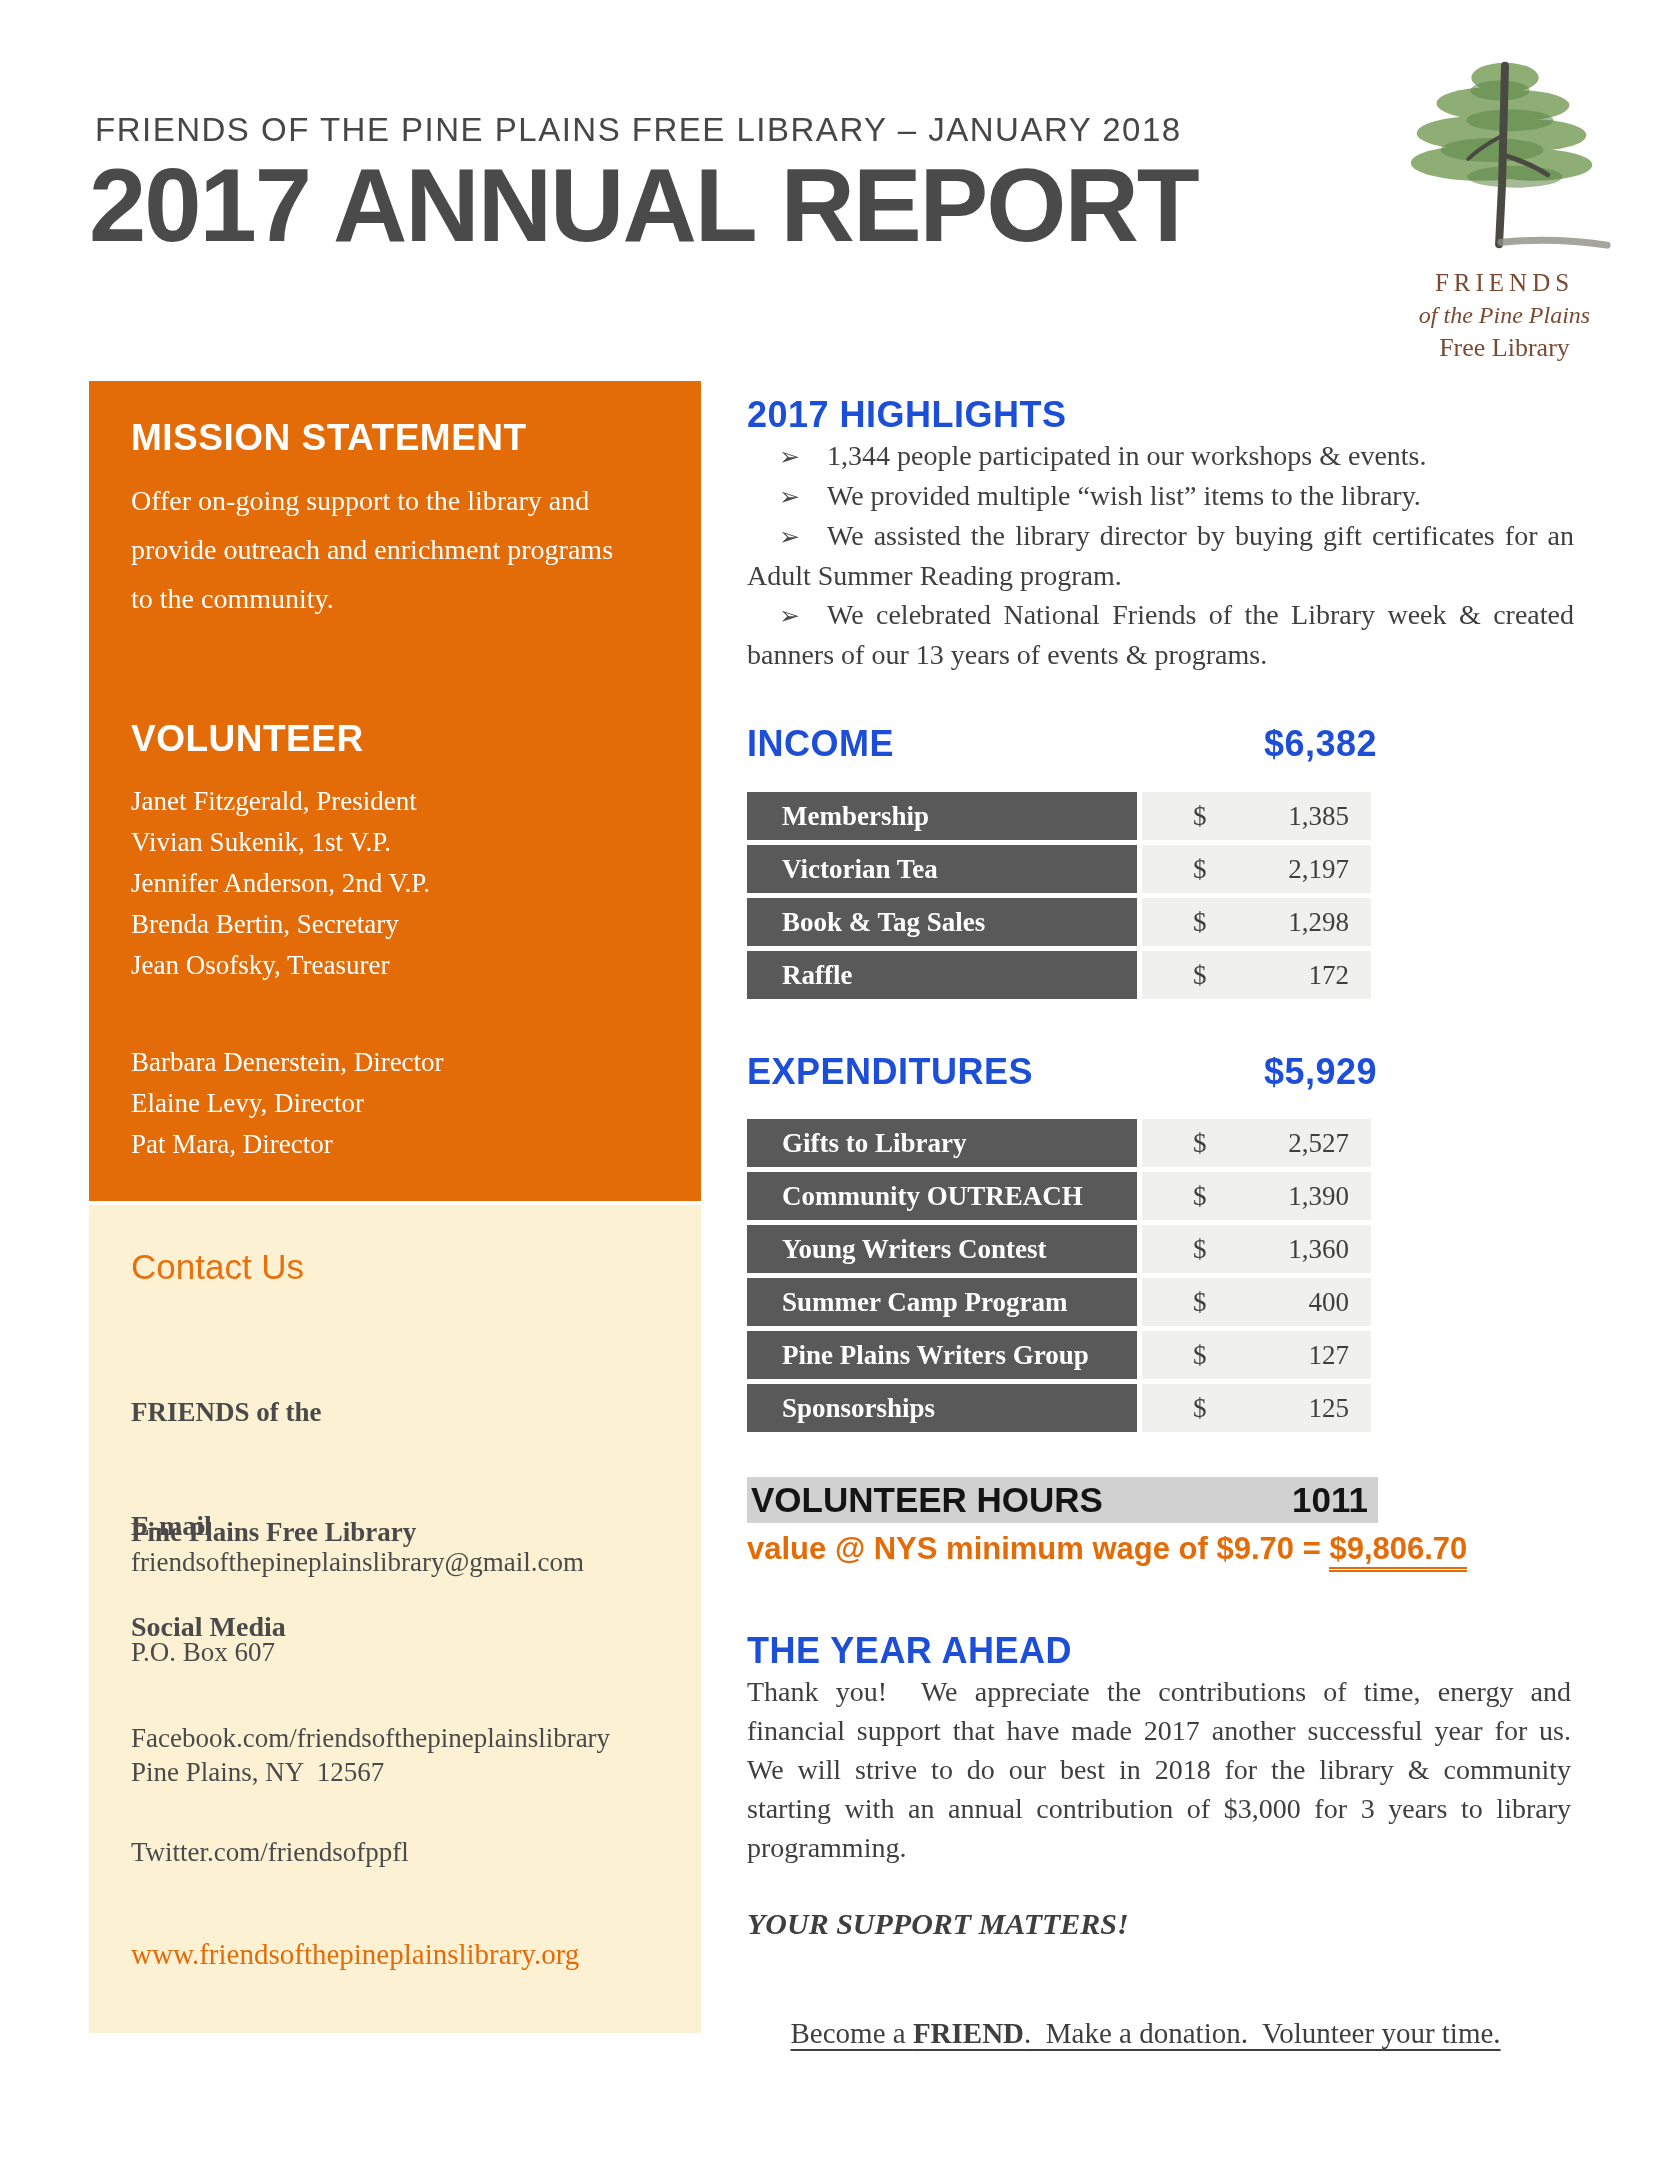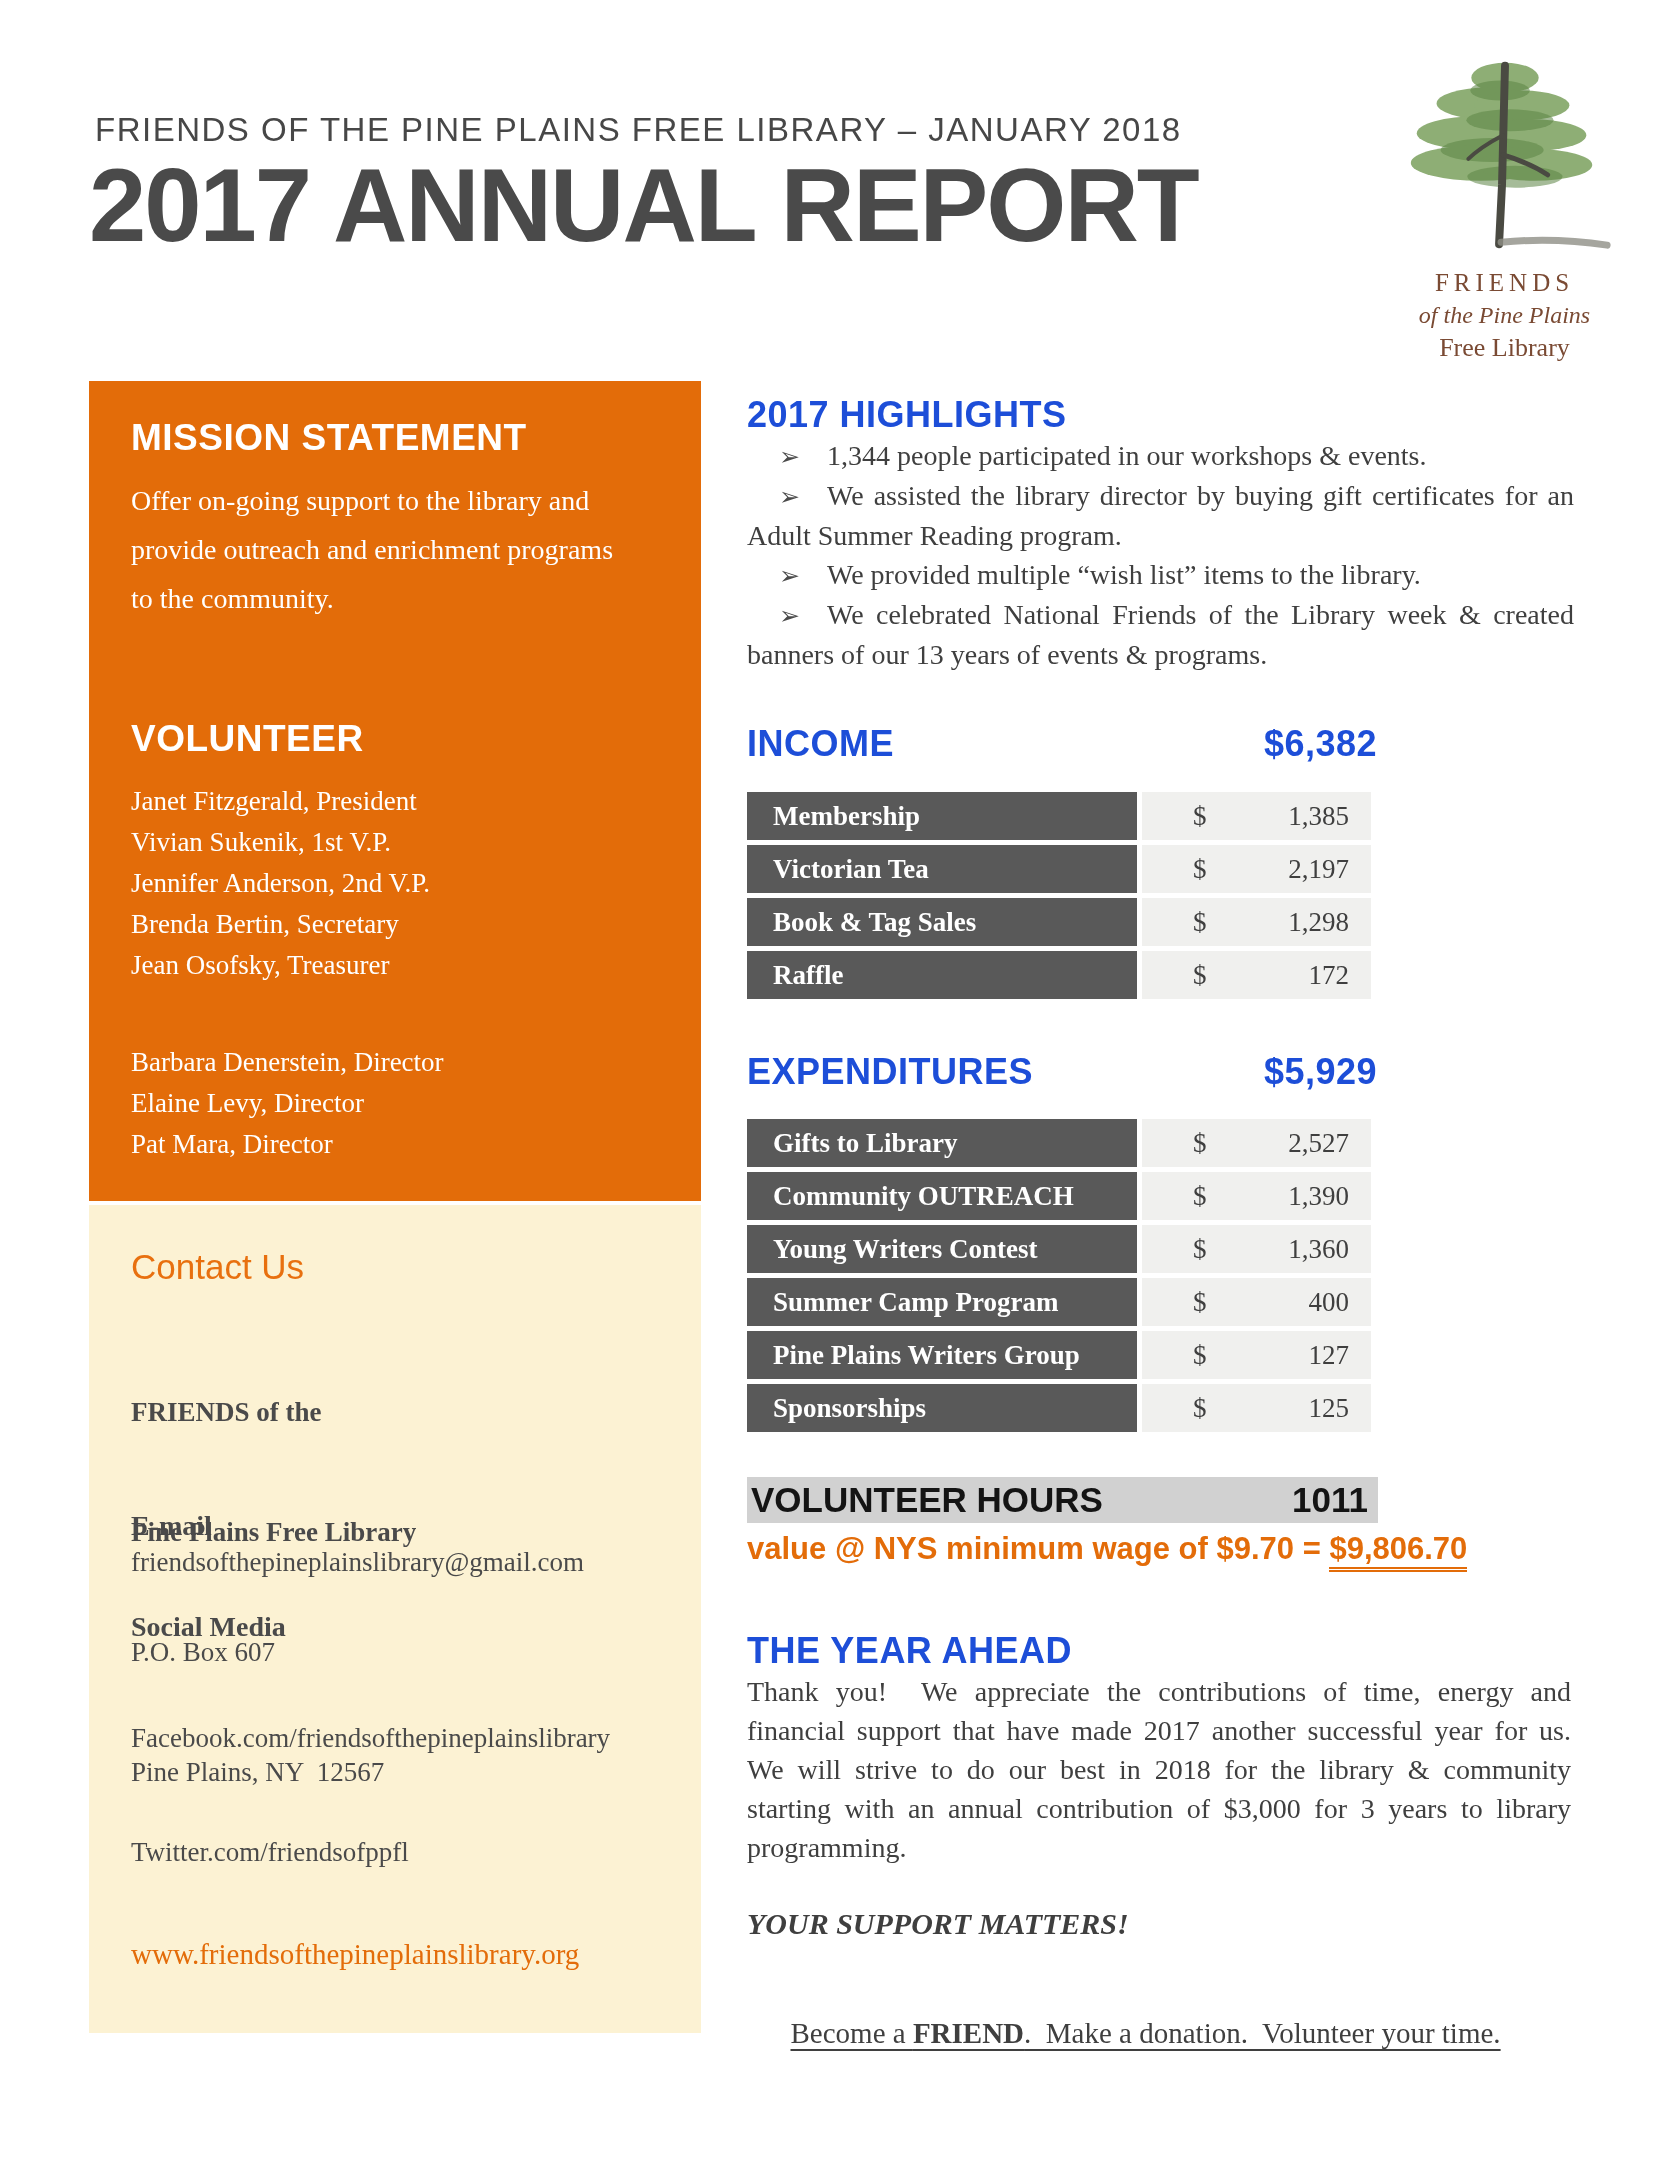--- a/index.html
+++ b/index.html
@@ -46,21 +46,21 @@
   .abs { position:absolute; }
   .bullets { position:absolute; top:436px; left:0; width:827px; }
   .bullet { margin:0; font-family:"Liberation Serif", serif; font-size:28px; line-height:39px;
             color:#3F3F3F; text-align:justify; }
   .arrow { display:inline-block; margin:0 27px 0 32px; font-family:"DejaVu Sans", sans-serif;
            font-size:25px; color:#4a4a4a; }
   .sect-head { position:absolute; left:0; width:630px; display:flex; justify-content:space-between; align-items:baseline; }
   .fin-table { position:absolute; left:0; width:624px; }
   .fin-row { display:flex; height:48px; margin-bottom:5px; }
   .cell-label { width:390px; background:#595959; color:#ffffff; display:flex; align-items:center;
-                padding-left:26px; box-sizing:border-box;
+                padding-left:35px; box-sizing:border-box;
                 font-family:"Liberation Serif", serif; font-size:27px; font-weight:bold; }
   .cell-gap { width:5px; background:#ffffff; }
   .cell-val { flex:1; background:#F0F0EE; color:#3F3F3F; display:flex; align-items:center;
               justify-content:space-between; padding:0 22px 0 51px; box-sizing:border-box;
               font-family:"Liberation Serif", serif; font-size:27px; }
   .vol-bar { position:absolute; left:0; top:1477px; width:631px; height:46px; background:#D1D1D1;
              display:flex; align-items:center; justify-content:space-between;
              padding:0 10px 0 4px; box-sizing:border-box;
              font-size:35px; font-weight:bold; color:#141414; }
   .vol-value { position:absolute; left:0; top:1531px; font-size:31px; font-weight:bold;
@@ -144,22 +144,22 @@
       <div>Twitter.com/friendsofppfl</div>
     </div>
     <div class="website">www.friendsofthepineplainslibrary.org</div>
   </div>
 
   <div class="rcol">
 
     <div class="abs h-orange" style="top:394px;">2017 HIGHLIGHTS</div>
     <div class="bullets">
       <p class="bullet"><span class="arrow">➢</span><span>1,344 people participated in our workshops &amp; events.</span></p>
+      <p class="bullet"><span class="arrow">➢</span><span>We provided multiple “wish list” items to the library.</span></p>
       <p class="bullet"><span class="arrow">➢</span><span>We assisted the library director by buying gift certificates for an Adult Summer Reading program.</span></p>
-      <p class="bullet"><span class="arrow">➢</span><span>We provided multiple “wish list” items to the library.</span></p>
       <p class="bullet"><span class="arrow">➢</span><span>We celebrated National Friends of the Library week &amp; created banners of our 13 years of events &amp; programs.</span></p>
     </div>
 
     <div class="sect-head" style="top:723px;">
       <span class="h-orange">INCOME</span>
       <span class="h-orange">$6,382</span>
     </div>
     <div class="fin-table" style="top:792px;">
       <div class="fin-row">
         <div class="cell-label">Membership</div>

